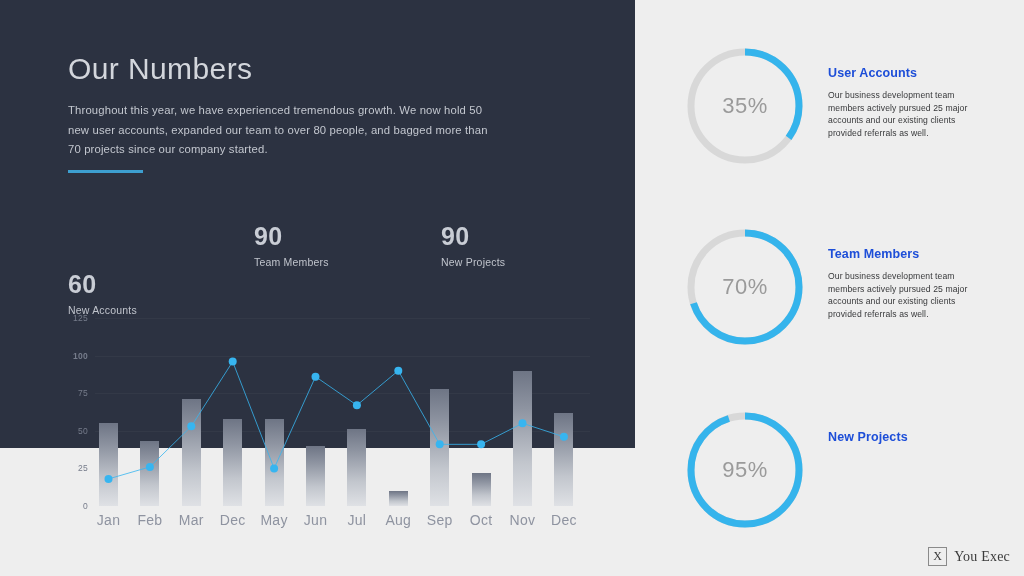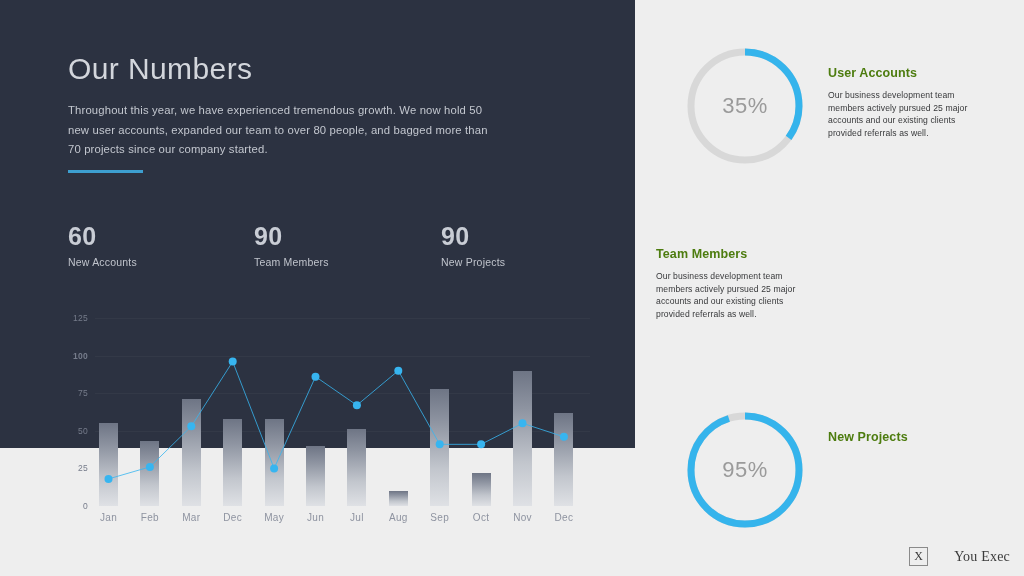--- a/index.html
+++ b/index.html
@@ -56,21 +56,21 @@
   }
   .gridline {
     position: absolute; left: 95px; width: 495px; height: 1px;
     background: rgba(255,255,255,0.035);
   }
   .bar {
     position: absolute; width: 19px;
     background: linear-gradient(to bottom, #6e7585 0%, #8e94a1 28%, #c2c6cd 68%, #dfe1e5 100%);
   }
   .month-label {
-    position: absolute; top: 512px; font-size: 10px;
+    position: absolute; top: 512px; font-size: 14px;
     color: #8e93a0; text-align: center; width: 40px;
     letter-spacing: 0.3px;
   }
   .line-svg { position: absolute; left: 0; top: 0; width: 635px; height: 576px; }
 
   
   .right-panel {
     width: 389px; height: 576px; flex: 0 0 389px;
     background: #eeeeee; position: relative;
   }
@@ -79,54 +79,54 @@
     position: relative; width: 124px; height: 124px;
     margin-left: 48px; flex: 0 0 124px;
   }
   .donut-pct {
     position: absolute; left: 0; top: 0; width: 124px; height: 124px;
     display: flex; align-items: center; justify-content: center;
     font-size: 22px; color: #9a9a9a; letter-spacing: 0.5px;
   }
   .donut-text { margin-left: 21px; padding-top: 22px; width: 160px; }
   .donut-title {
-    font-size: 12.5px; font-weight: 700; color: #4d7c0f;
+    font-size: 12.5px; font-weight: 700; color: #1d4ed8;
     letter-spacing: 0.1px; margin-bottom: 9px;
   }
   .donut-desc {
     font-size: 8.6px; line-height: 12.6px;
     color: #37383a; letter-spacing: 0.1px;
   }
 
   .logo {
     position: absolute; right: 14px; bottom: 10px;
     display: flex; align-items: center; gap: 7px;
   }
   .logo-mark {
     width: 19px; height: 19px; border: 1px solid #8a8a8a;
     display: flex; align-items: center; justify-content: center;
     font-family: "Liberation Serif", serif;
     font-size: 12px; color: #3b3b3b;
   }
   .logo-text {
     font-family: "Liberation Serif", serif;
-    font-size: 14px; color: #3b3b3b; letter-spacing: 0.2px; margin-left: 19px;
+    font-size: 14px; color: #3b3b3b; letter-spacing: 0.2px;
   }
 </style>
 </head>
 <body>
 
 <div class="left-panel">
 
   <div class="page-title">Our Numbers</div>
   <div class="intro-text">Throughout this year, we have experienced tremendous growth. We now hold 50 new user accounts, expanded our team to over 80 people, and bagged more than 70 projects since our company started.</div>
   <div class="accent-rule"></div>
 
   <div class="kpi-row" id="kpi-row">
-      <div class="kpi" style="left: 0px;">
+      <div class="kpi" style="left: 0px; margin-top: 48px;">
         <div class="kpi-value">60</div>
         <div class="kpi-label">New Accounts</div>
       </div>
       <div class="kpi" style="left: 186px;">
         <div class="kpi-value">90</div>
         <div class="kpi-label">Team Members</div>
       </div>
       <div class="kpi" style="left: 373px;">
         <div class="kpi-value">90</div>
         <div class="kpi-label">New Projects</div>
@@ -194,20 +194,24 @@
         <div class="donut-wrap"><svg width="124" height="124" viewBox="0 0 124 124">
             <circle cx="62" cy="62" r="54" fill="none" stroke="#d8d8d8" stroke-width="7"></circle>
             <circle cx="62" cy="62" r="54" fill="none" stroke="#35b4ec" stroke-width="7" stroke-dasharray="118.75220230569417 339.29200658769764" transform="rotate(-90 62 62)"></circle>
           </svg><div class="donut-pct">35%</div></div>
         <div class="donut-text">
           <div class="donut-title">User Accounts</div>
           <div class="donut-desc">Our business development team members actively pursued 25 major accounts and our existing clients provided referrals as well.</div>
         </div>
       </div>
       <div class="donut-block" style="top: 225px;">
+        <div class="donut-wrap"><svg width="124" height="124" viewBox="0 0 124 124">
+            <circle cx="62" cy="62" r="54" fill="none" stroke="#d8d8d8" stroke-width="7"></circle>
+            <circle cx="62" cy="62" r="54" fill="none" stroke="#35b4ec" stroke-width="7" stroke-dasharray="237.50440461138834 339.29200658769764" transform="rotate(-90 62 62)"></circle>
+          </svg><div class="donut-pct">70%</div></div>
         <div class="donut-text">
           <div class="donut-title">Team Members</div>
           <div class="donut-desc">Our business development team members actively pursued 25 major accounts and our existing clients provided referrals as well.</div>
         </div>
       </div>
       <div class="donut-block" style="top: 408px;">
         <div class="donut-wrap"><svg width="124" height="124" viewBox="0 0 124 124">
             <circle cx="62" cy="62" r="54" fill="none" stroke="#d8d8d8" stroke-width="7"></circle>
             <circle cx="62" cy="62" r="54" fill="none" stroke="#35b4ec" stroke-width="7" stroke-dasharray="322.32740625831275 339.29200658769764" transform="rotate(-90 62 62)"></circle>
           </svg><div class="donut-pct">95%</div></div>

